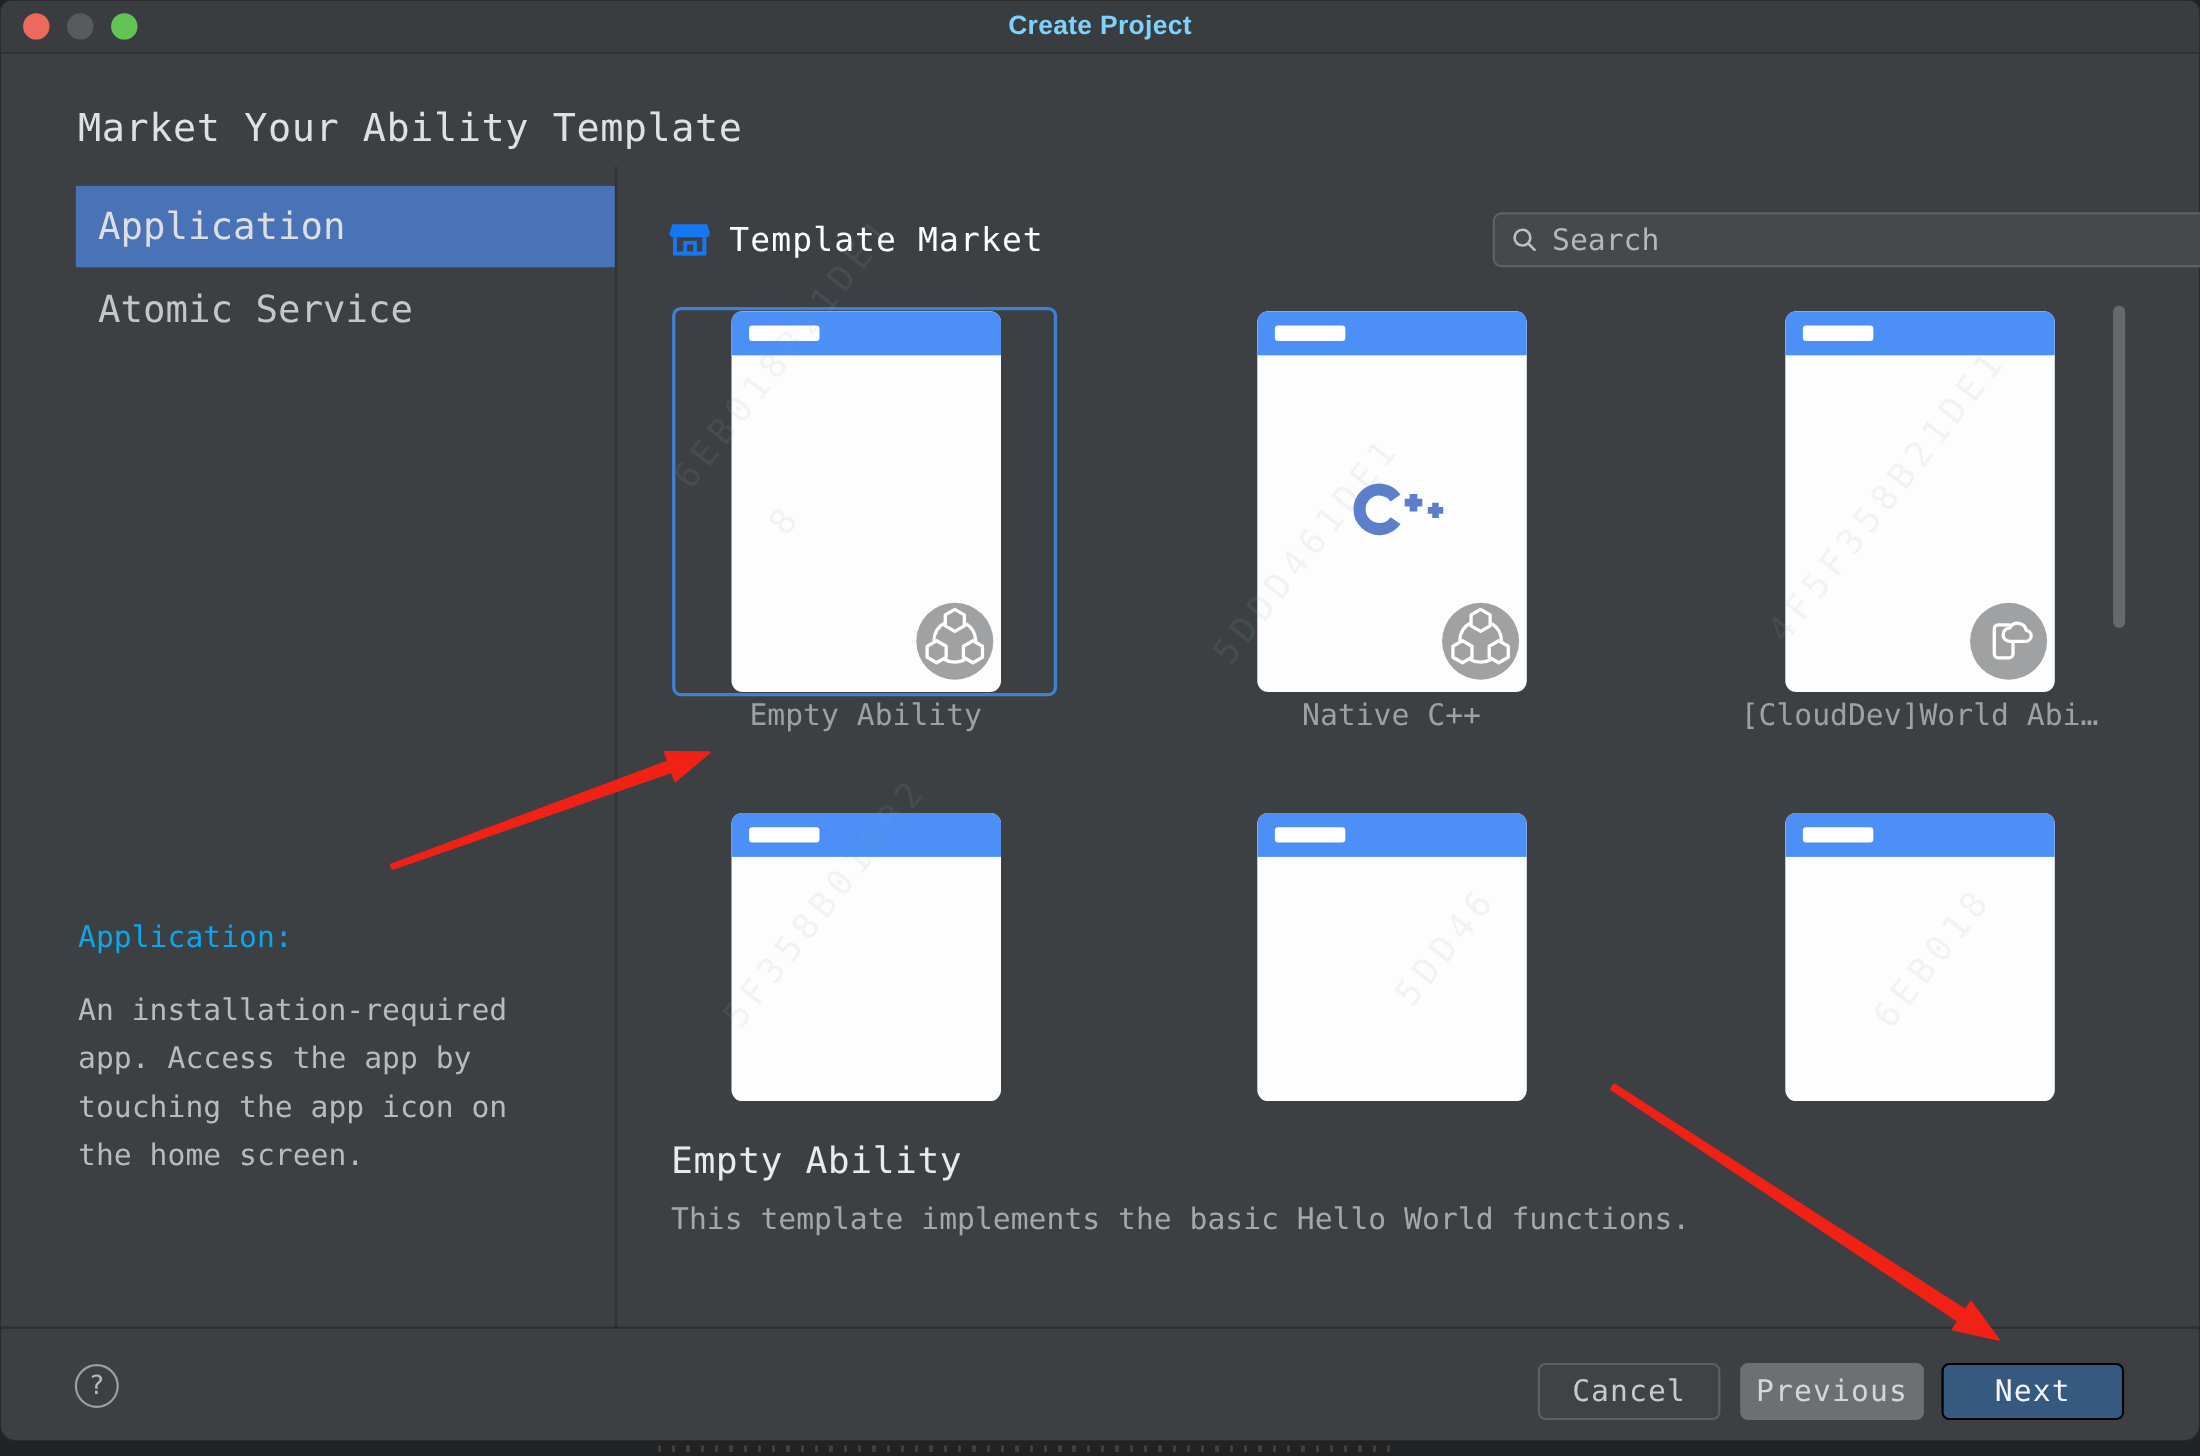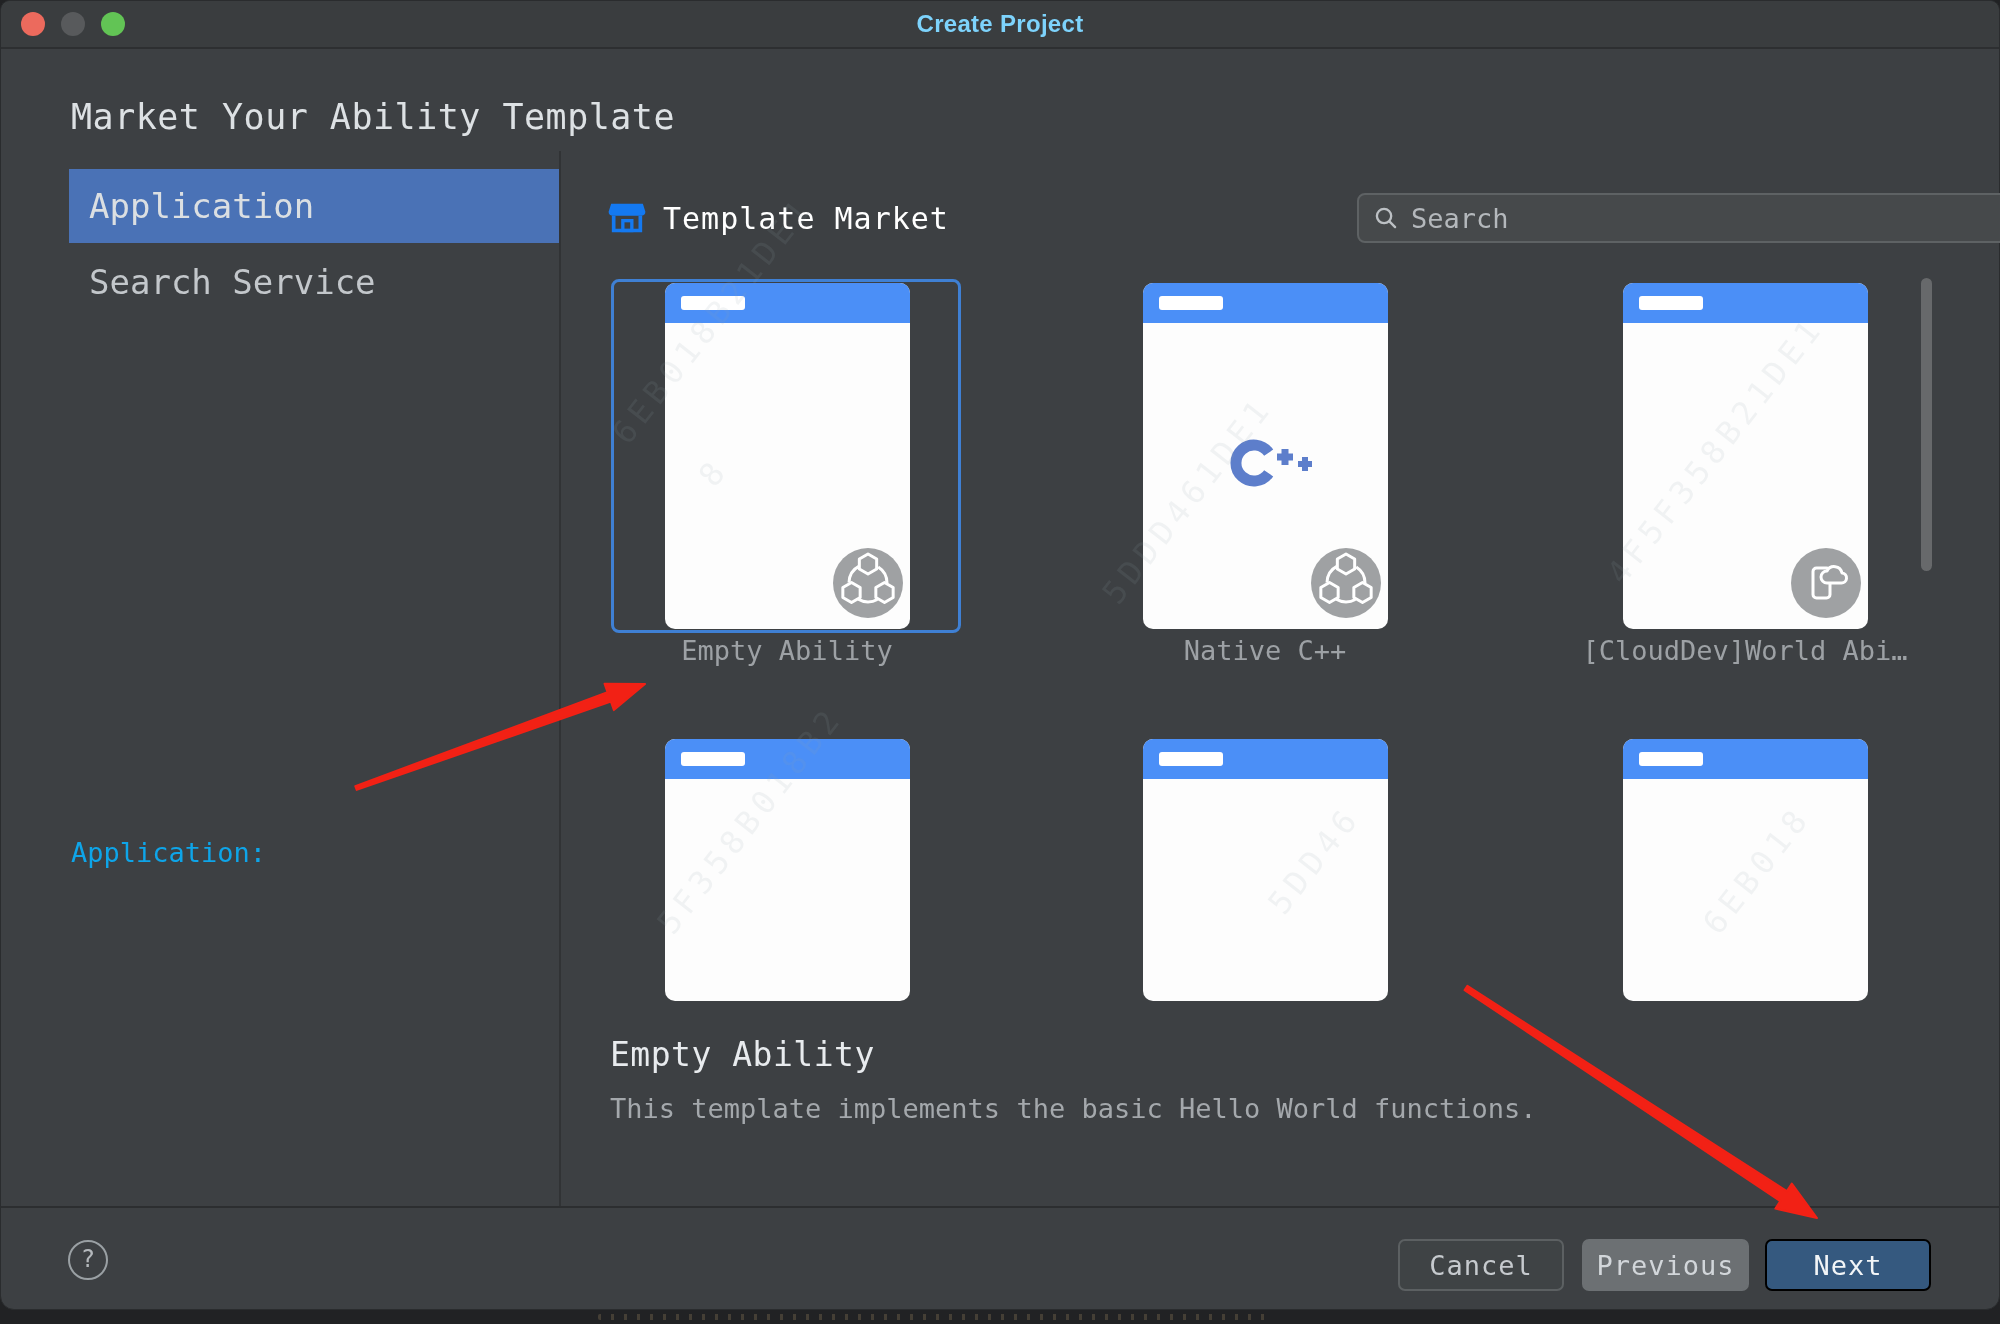--- a/index.html
+++ b/index.html
@@ -106,25 +106,31 @@
     <div class="tl" style="left:100px;background:#62c455;"></div>
     <div id="title">Create Project</div>
   </div>
 
   <div id="heading" class="abs">Market Your Ability Template</div>
 
   <div id="side-item-0" class="abs side-item">
     <span>Application</span>
   </div>
   <div id="side-item-1" class="abs side-item">
-    <span>Search Service</span>
+    <span>Atomic Service</span>
   </div>
   <div id="v-divider" class="abs"></div>
 
   <div id="info-heading" class="abs">Application:</div>
+  <div id="info-lines" class="abs">
+    <div>An installation-required</div>
+    <div>app. Access the app by</div>
+    <div>touching the app icon on</div>
+    <div>the home screen.</div>
+  </div>
 
   <div id="market" class="abs">
     <svg width="40" height="40" viewBox="0 0 24 24">
       <path d="M2.5 3.5 L21.5 3.5 L23 8.3 Q23 10.6 20.8 10.6 L3.2 10.6 Q1 10.6 1 8.3 Z" fill="#1479f1"></path>
       <path d="M4 10.6 V19.5 H20 V10.6" fill="none" stroke="#1479f1" stroke-width="2.2"></path>
       <rect x="9.5" y="13.6" width="5.4" height="5.9" fill="none" stroke="#1479f1" stroke-width="2"></rect>
     </svg>
     <span id="market-label">Template Market</span>
   </div>
 

